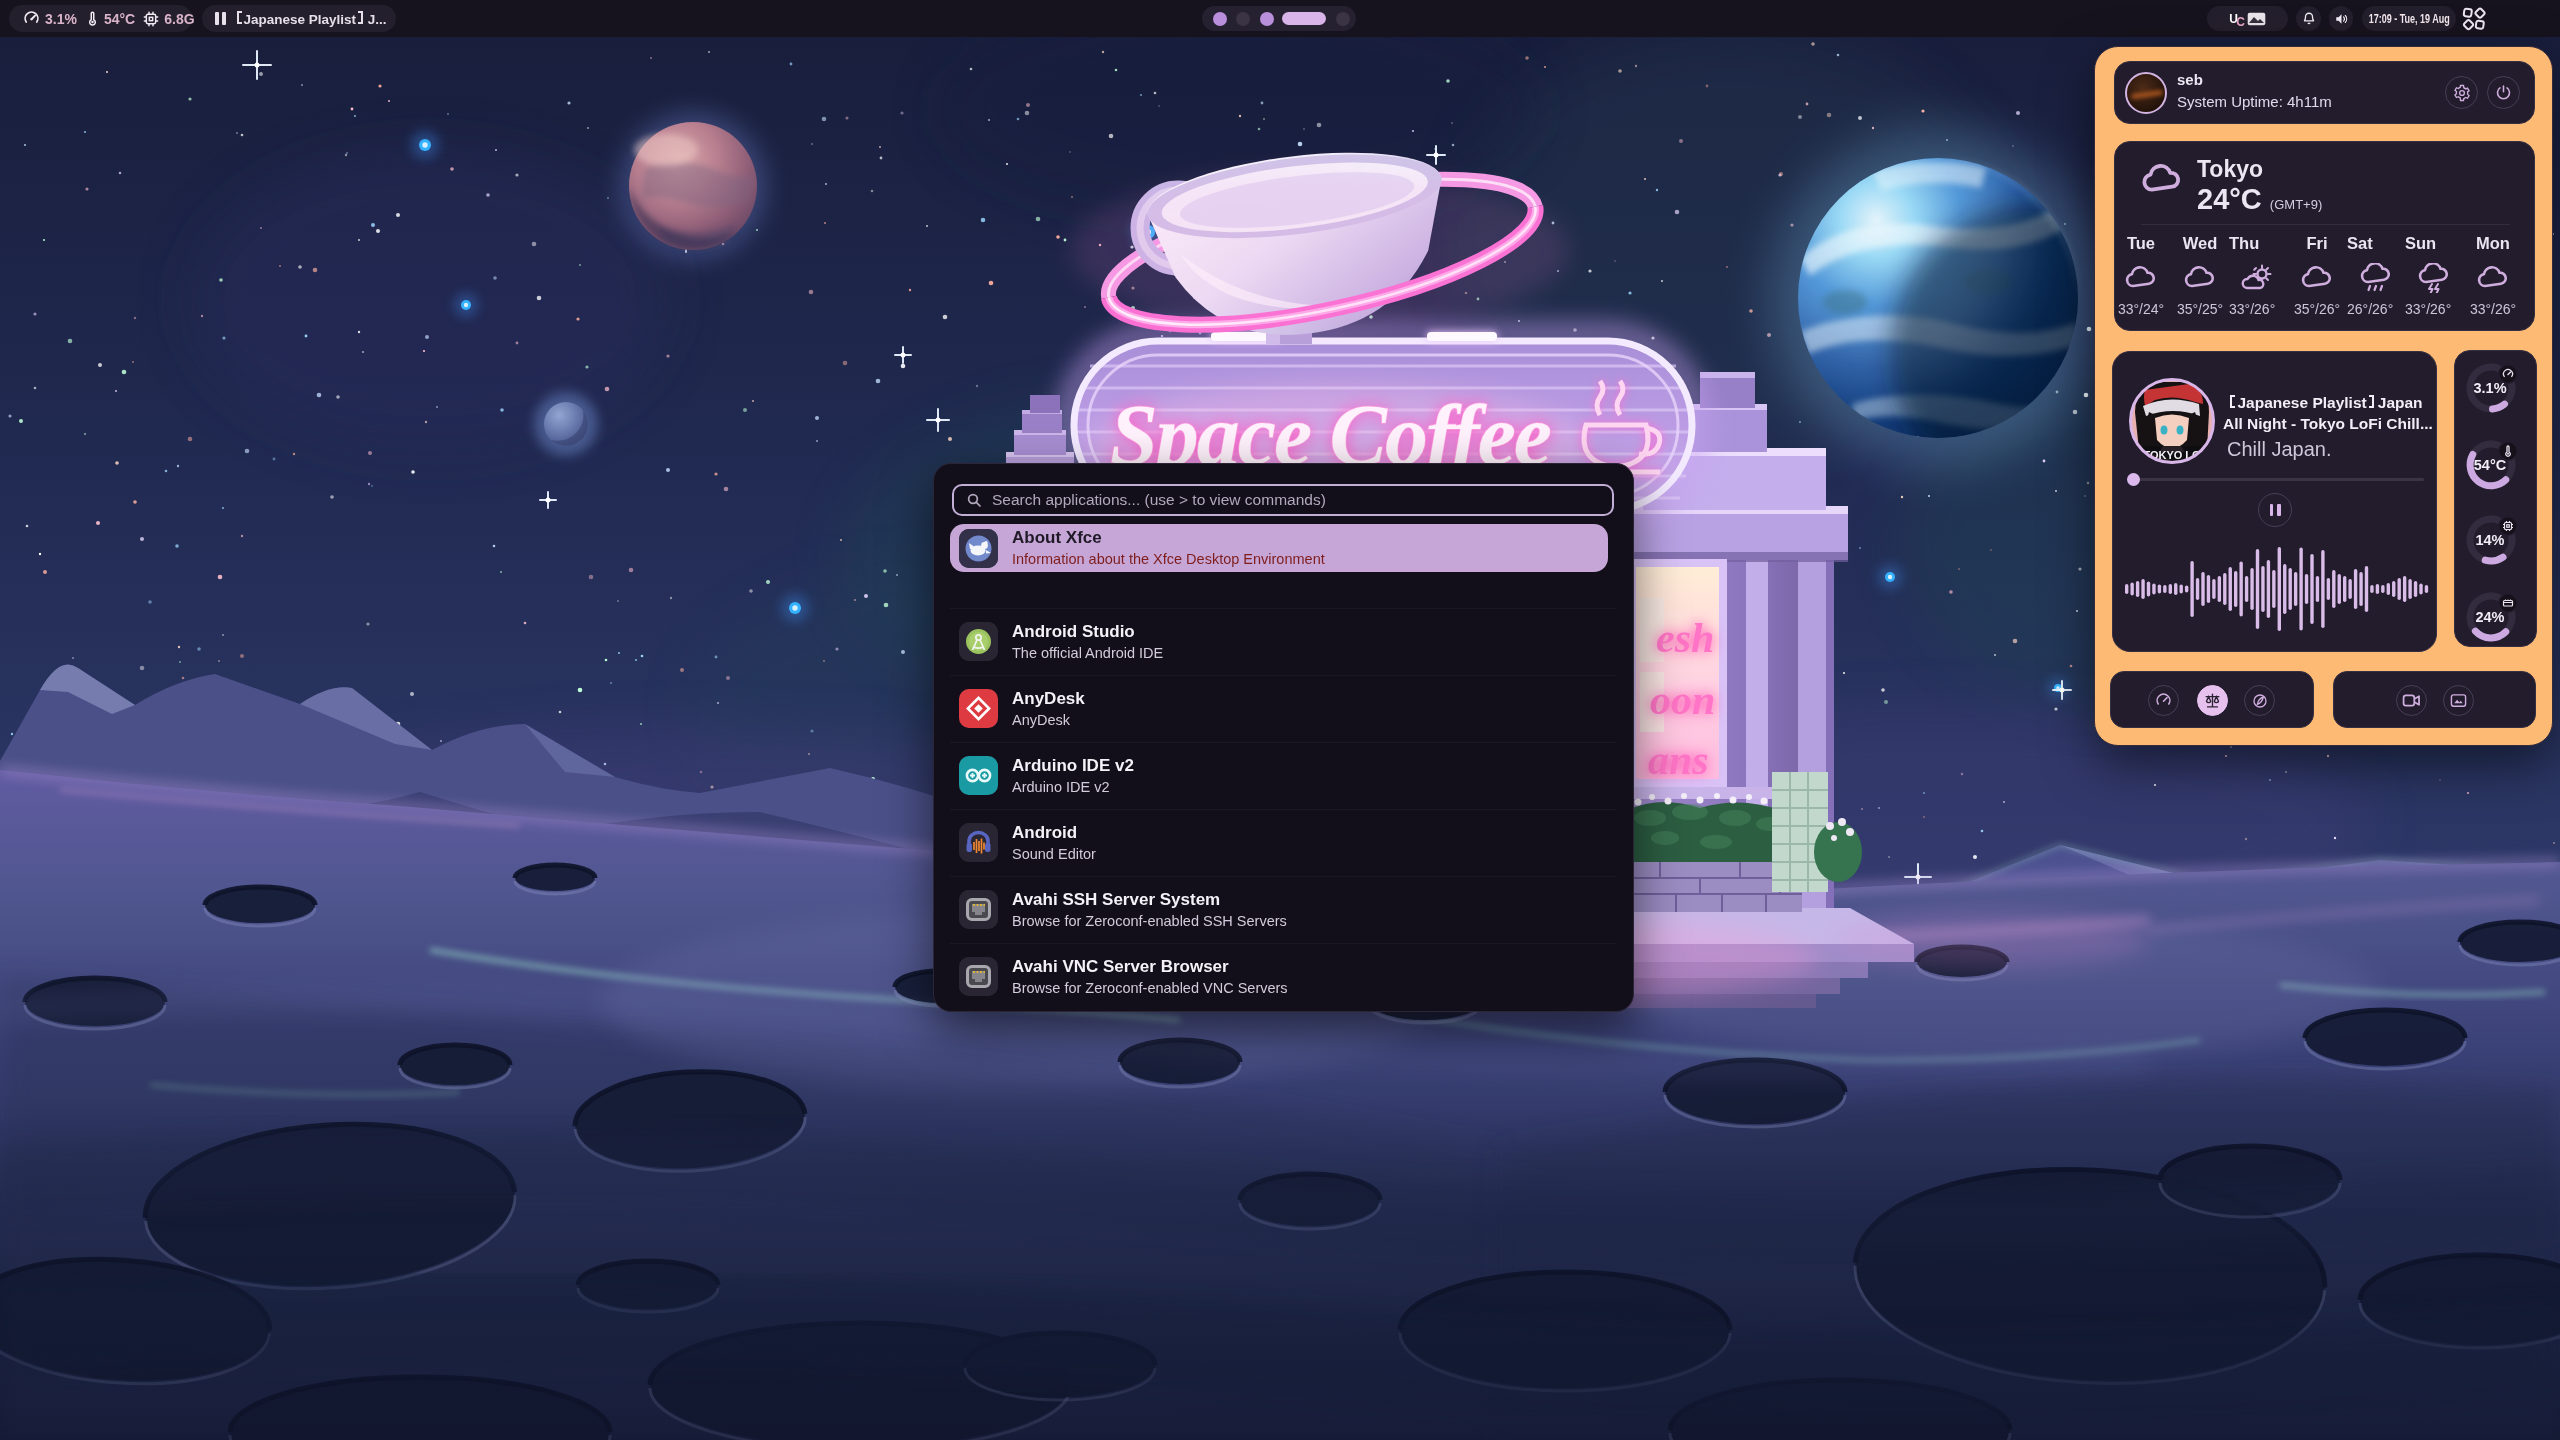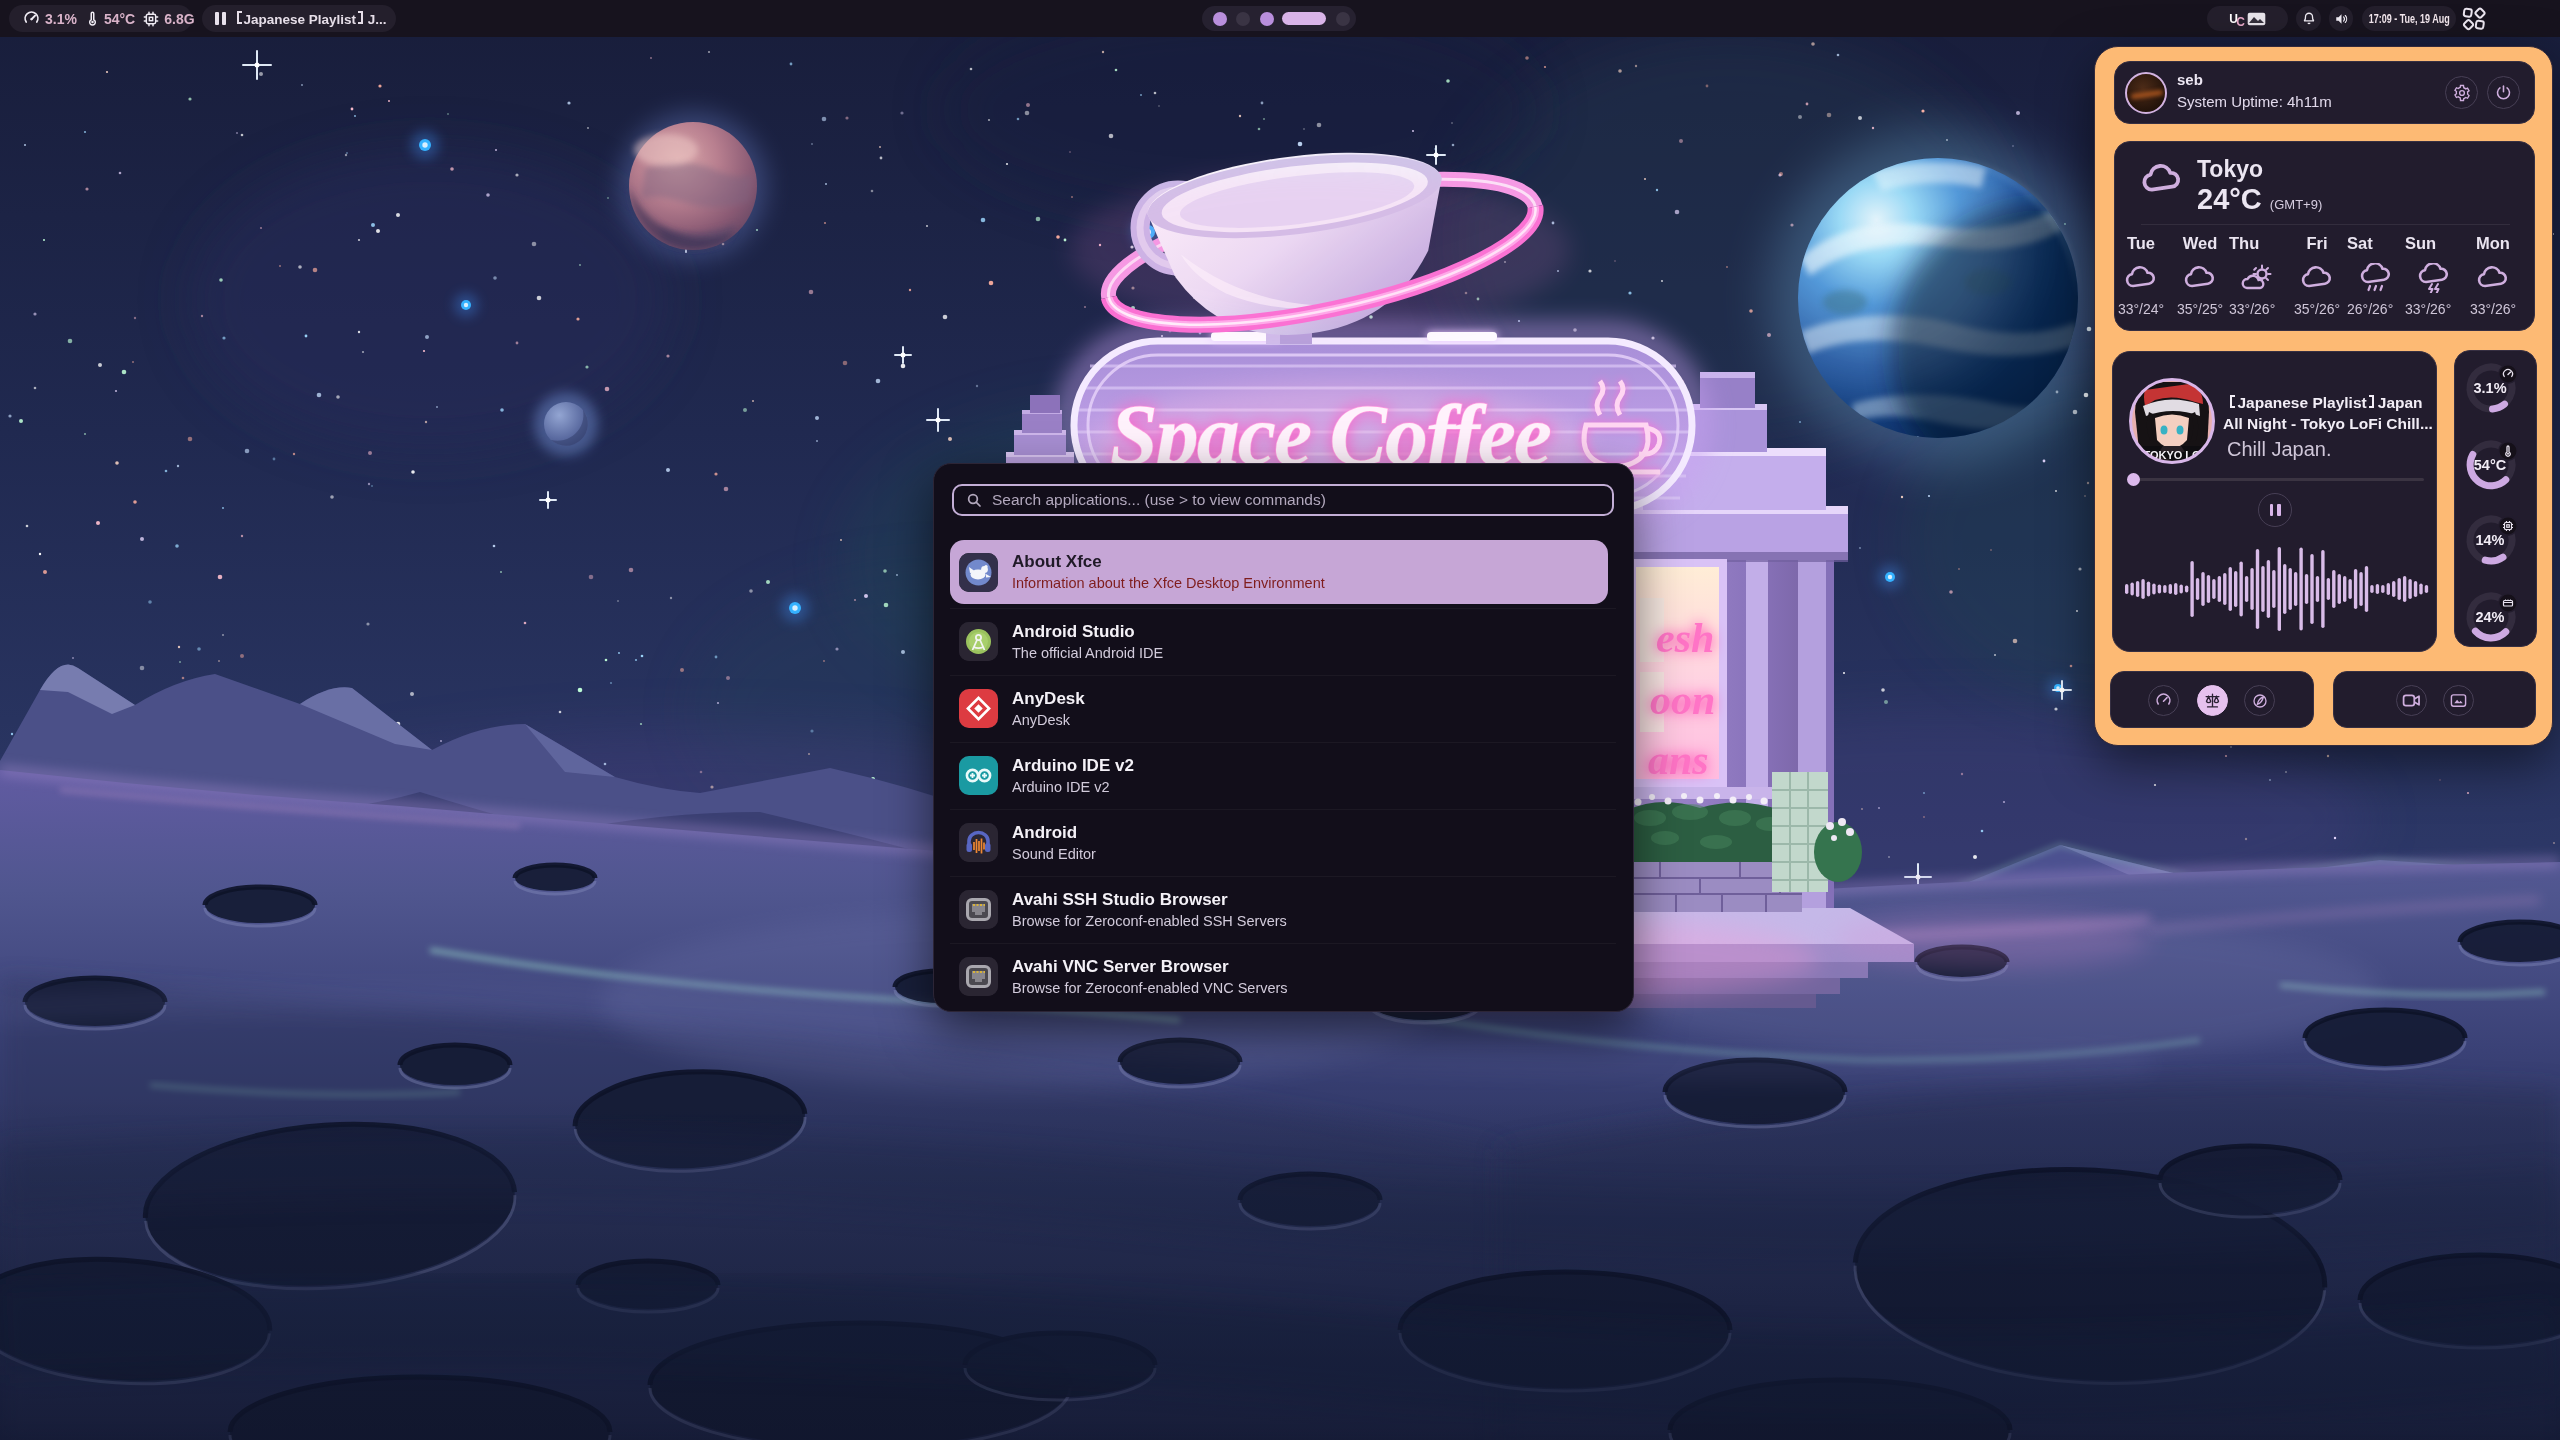--- a/index.html
+++ b/index.html
@@ -1109,21 +1109,21 @@
     </svg>
 </div>
 <div id="launcher">
 <div id="search">
       <svg width="16" height="16" viewBox="0 0 24 24" fill="none" stroke="#b2a8bd" stroke-width="2.6" stroke-linecap="round" style="margin:0 10px 0 12px">
         <circle cx="10.5" cy="10.5" r="6.5"></circle>
         <line x1="15.5" y1="15.5" x2="21" y2="21"></line>
       </svg>
       <span>Search applications... (use &gt; to view commands)</span>
     </div>
-<div class="row hl" style="top:76px;height:64px">
+<div class="row hl" style="top:60px;height:48px">
       <div class="rowin" style="left:0;width:658px;padding-left:9px">
         <div class="tile">
           <svg width="39" height="39">
             <rect width="39" height="39" rx="10" fill="#33304a"></rect>
             <circle cx="19.5" cy="19.5" r="13" fill="#7289cc"></circle>
             <g fill="#f4f6fa">
               <ellipse cx="19" cy="21.5" rx="7.5" ry="5"></ellipse>
               <circle cx="25.5" cy="16.5" r="3.4"></circle>
               <path d="M10,14 l7,5 l-6,1 Z"></path>
               <circle cx="27" cy="13.5" r="1.6"></circle>
@@ -1227,21 +1227,21 @@
             <path d="M13,14 h13 v8 h-3 v3 h-7 v-3 h-3 Z" fill="#87858c"></path>
             <g fill="#d8b23a">
               <rect x="14" y="14" width="2" height="2"></rect>
               <rect x="17.5" y="14" width="2" height="2"></rect>
               <rect x="21" y="14" width="2" height="2"></rect>
               <rect x="24.5" y="14" width="1.5" height="2"></rect>
             </g>
           </svg>
         </div>
         <div class="rtxt">
-          <div class="rt1">Avahi SSH Studio Browser</div>
+          <div class="rt1">Avahi SSH Server System</div>
           <div class="rt2">Browse for Zeroconf-enabled SSH Servers</div>
         </div>
       </div>
     </div>
     <div class="sep" style="top:412px"></div>
     <div class="row " style="top:479px;height:67px">
       <div class="rowin" style="padding-left:9px">
         <div class="tile">
           <svg width="39" height="39">
             <rect width="39" height="39" rx="10" fill="#2a2532"></rect>

